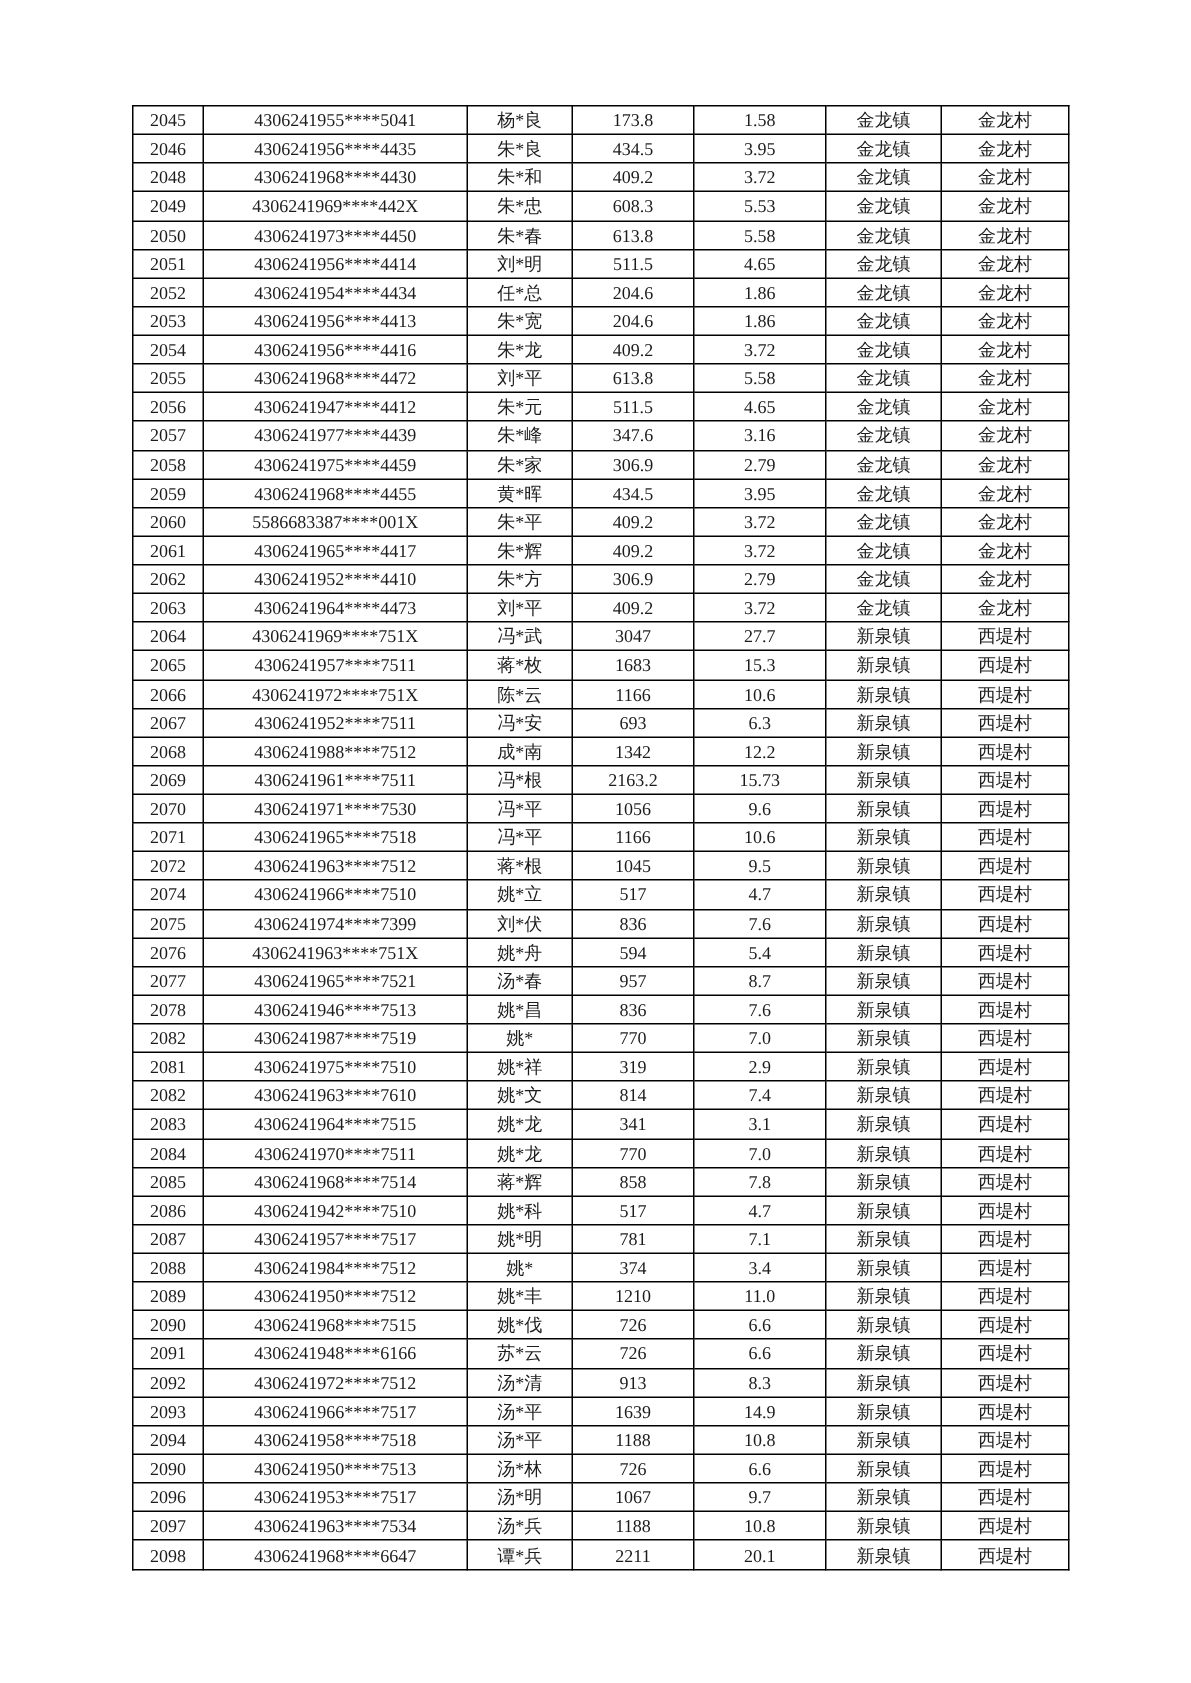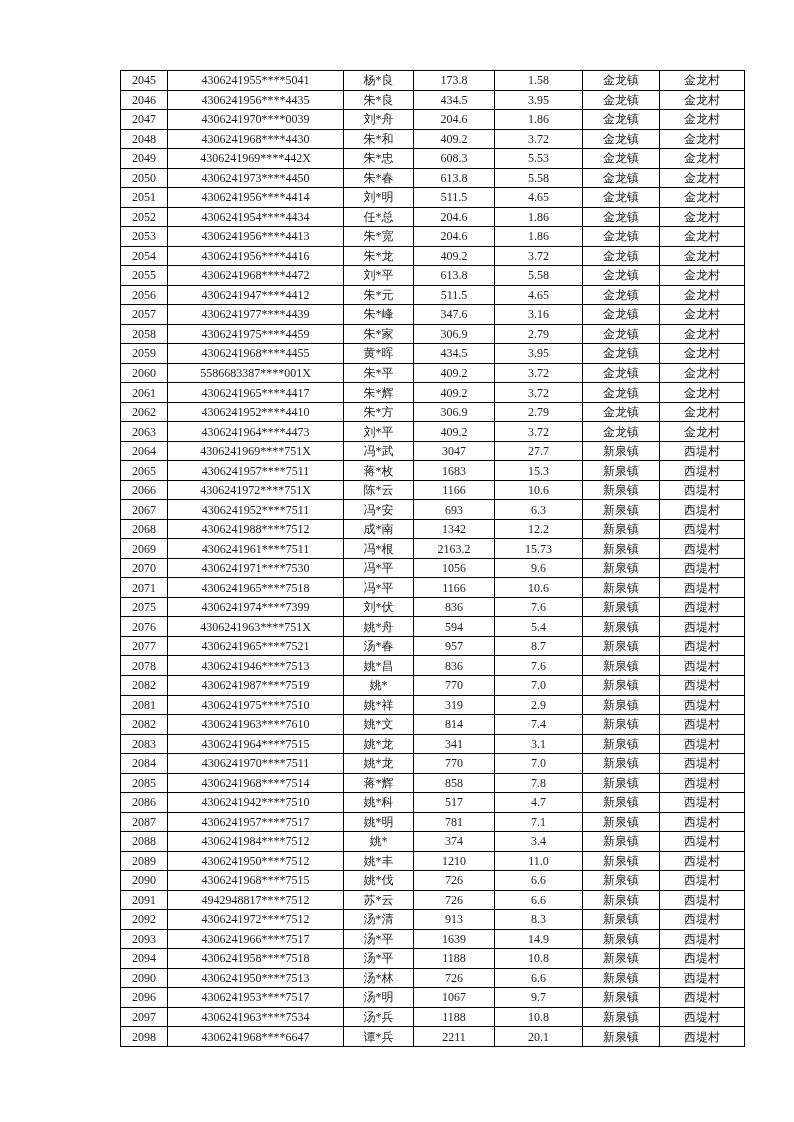--- a/index.html
+++ b/index.html
@@ -16,21 +16,20 @@
     overflow: hidden;
   }
   table.roster {
     position: absolute;
     left: 88px;
     top: 70px;
     width: 624px;
     height: 977px;
     border-collapse: collapse;
     table-layout: fixed;
-    margin-left: 32px;
   }
   table.roster td {
     border-left: 1px solid #000;
     border-right: 1px solid #000;
     border-top: 1.5px solid #000;
     border-bottom: 1.5px solid #000;
     text-align: center;
     vertical-align: middle;
     font-size: 12px;
     line-height: 1;
@@ -75,29 +74,20 @@
         <tr>
           <td>2046</td>
           <td>4306241956****4435</td>
           <td>朱*良</td>
           <td>434.5</td>
           <td>3.95</td>
           <td>金龙镇</td>
           <td>金龙村</td>
         </tr>
         <tr>
-          <td>2047</td>
-          <td>4306241970****0039</td>
-          <td>刘*舟</td>
-          <td>204.6</td>
-          <td>1.86</td>
-          <td>金龙镇</td>
-          <td>金龙村</td>
-        </tr>
-        <tr>
           <td>2048</td>
           <td>4306241968****4430</td>
           <td>朱*和</td>
           <td>409.2</td>
           <td>3.72</td>
           <td>金龙镇</td>
           <td>金龙村</td>
         </tr>
         <tr>
           <td>2049</td>
@@ -300,20 +290,38 @@
         <tr>
           <td>2071</td>
           <td>4306241965****7518</td>
           <td>冯*平</td>
           <td>1166</td>
           <td>10.6</td>
           <td>新泉镇</td>
           <td>西堤村</td>
         </tr>
         <tr>
+          <td>2072</td>
+          <td>4306241963****7512</td>
+          <td>蒋*根</td>
+          <td>1045</td>
+          <td>9.5</td>
+          <td>新泉镇</td>
+          <td>西堤村</td>
+        </tr>
+        <tr>
+          <td>2074</td>
+          <td>4306241966****7510</td>
+          <td>姚*立</td>
+          <td>517</td>
+          <td>4.7</td>
+          <td>新泉镇</td>
+          <td>西堤村</td>
+        </tr>
+        <tr>
           <td>2075</td>
           <td>4306241974****7399</td>
           <td>刘*伏</td>
           <td>836</td>
           <td>7.6</td>
           <td>新泉镇</td>
           <td>西堤村</td>
         </tr>
         <tr>
           <td>2076</td>
@@ -436,21 +444,21 @@
           <td>2090</td>
           <td>4306241968****7515</td>
           <td>姚*伐</td>
           <td>726</td>
           <td>6.6</td>
           <td>新泉镇</td>
           <td>西堤村</td>
         </tr>
         <tr>
           <td>2091</td>
-          <td>4942948817****7512</td>
+          <td>4306241948****6166</td>
           <td>苏*云</td>
           <td>726</td>
           <td>6.6</td>
           <td>新泉镇</td>
           <td>西堤村</td>
         </tr>
         <tr>
           <td>2092</td>
           <td>4306241972****7512</td>
           <td>汤*清</td>

